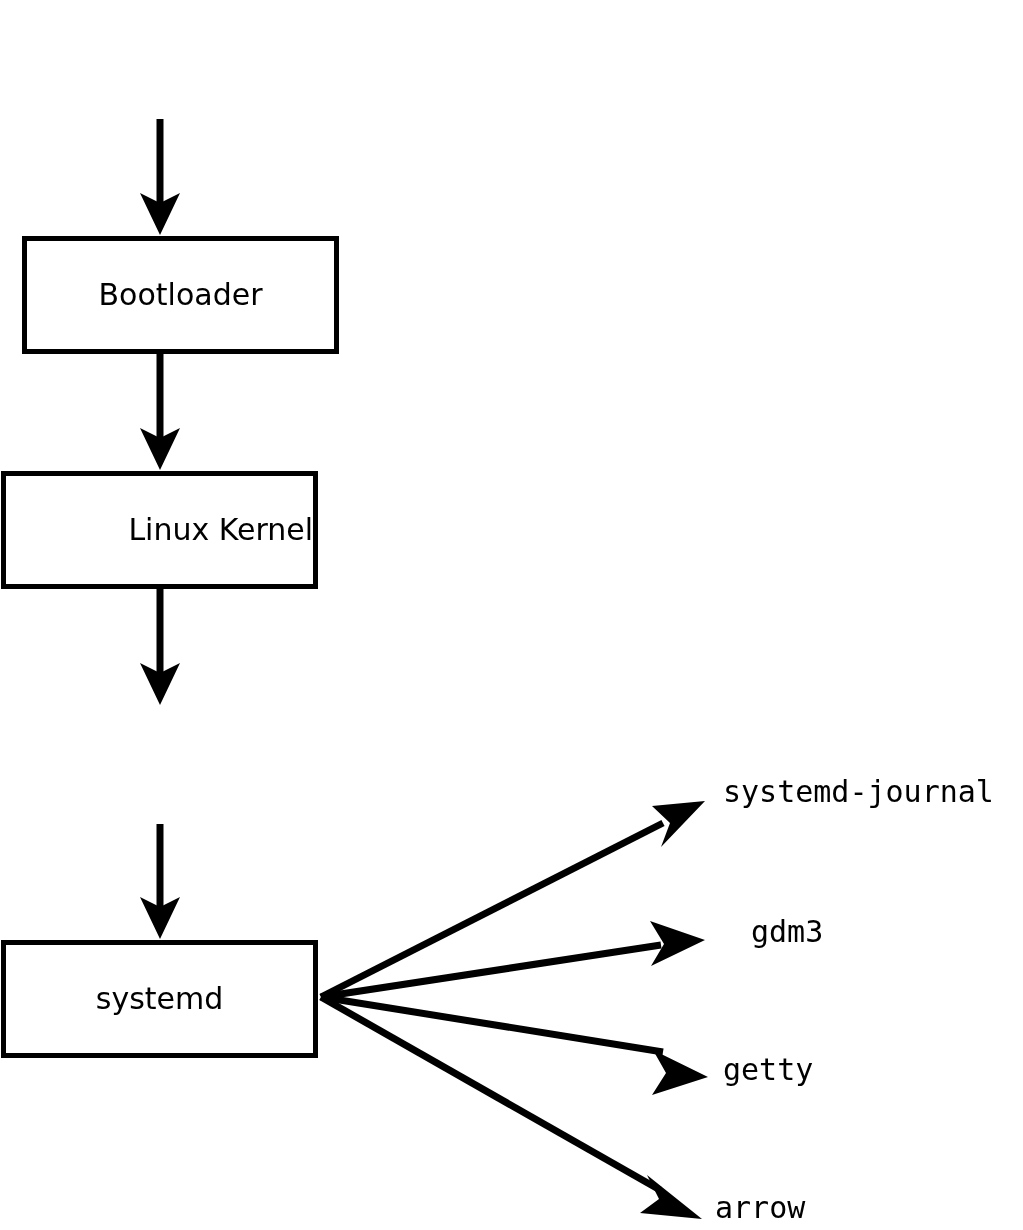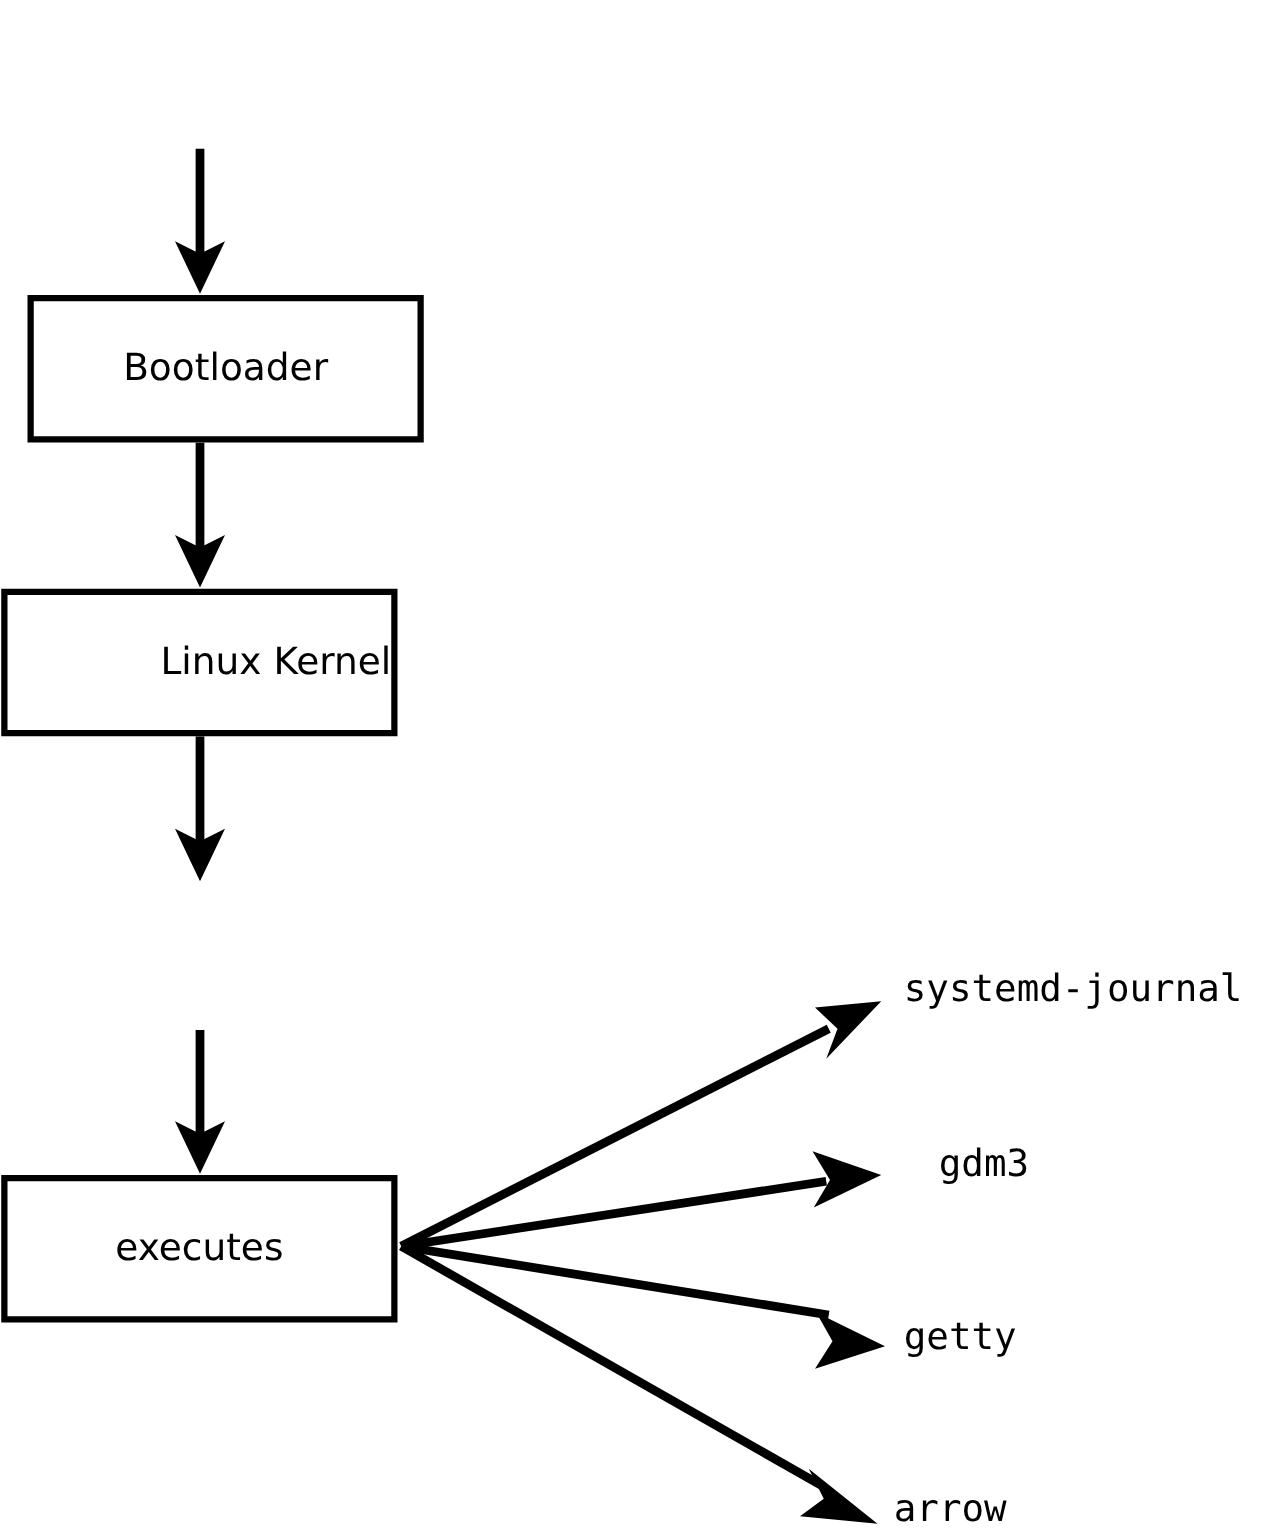--- a/index.html
+++ b/index.html
@@ -108,21 +108,21 @@
   <div class="node-box" style="left:1px; top:236px; width:317px; height:118px;margin-left:21px;">
     <span class="node-label">Bootloader</span>
   </div>
 
   <div class="node-box" style="left:1px; top:471px; width:317px; height:118px;justify-content:flex-end;">
     <span class="node-label">Linux Kernel</span>
   </div>
 
 
   <div class="node-box" style="left:1px; top:940px; width:317px; height:118px;">
-    <span class="node-label">executes</span>
+    <span class="node-label">systemd</span>
   </div>
 
   <div class="leaf-label" style="left:723px; top:777px;">systemd-journal</div>
 
   <div class="leaf-label" style="left:723px; top:917px;margin-left:28px;">gdm3</div>
 
   <div class="leaf-label" style="left:723px; top:1055px;">getty</div>
 
   <div class="leaf-label" style="left:715px; top:1193px;">arrow</div>
 

